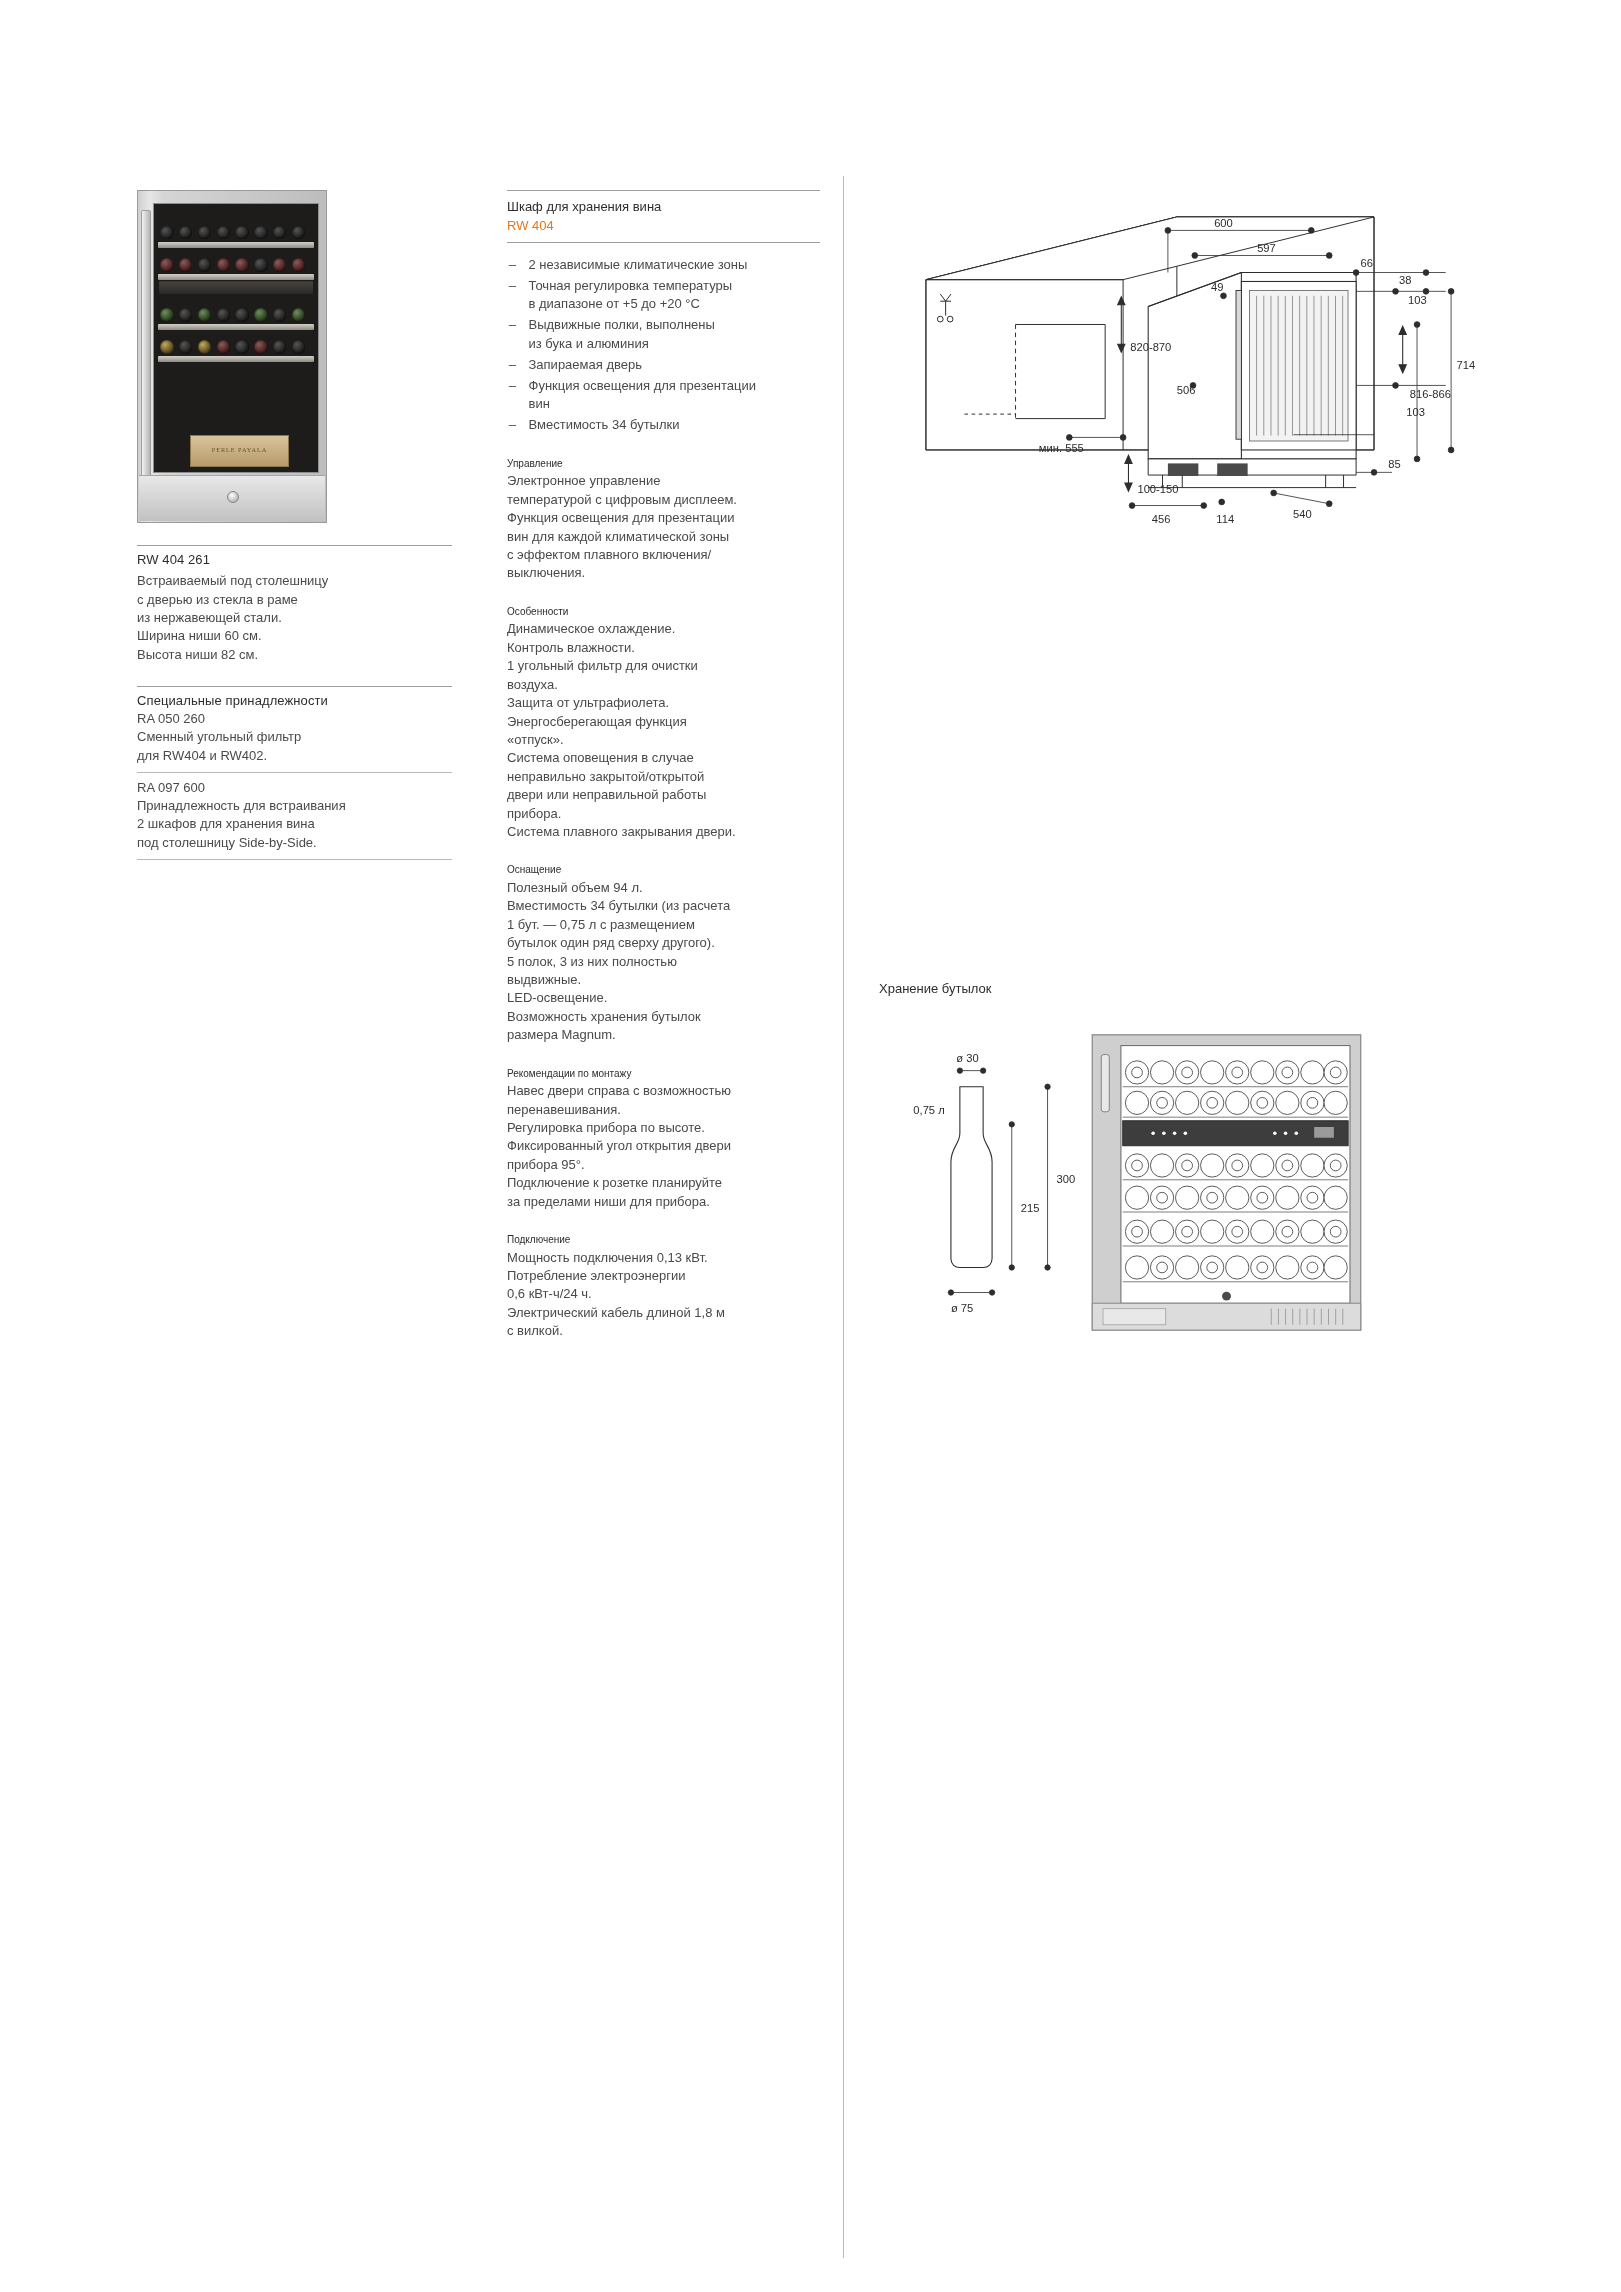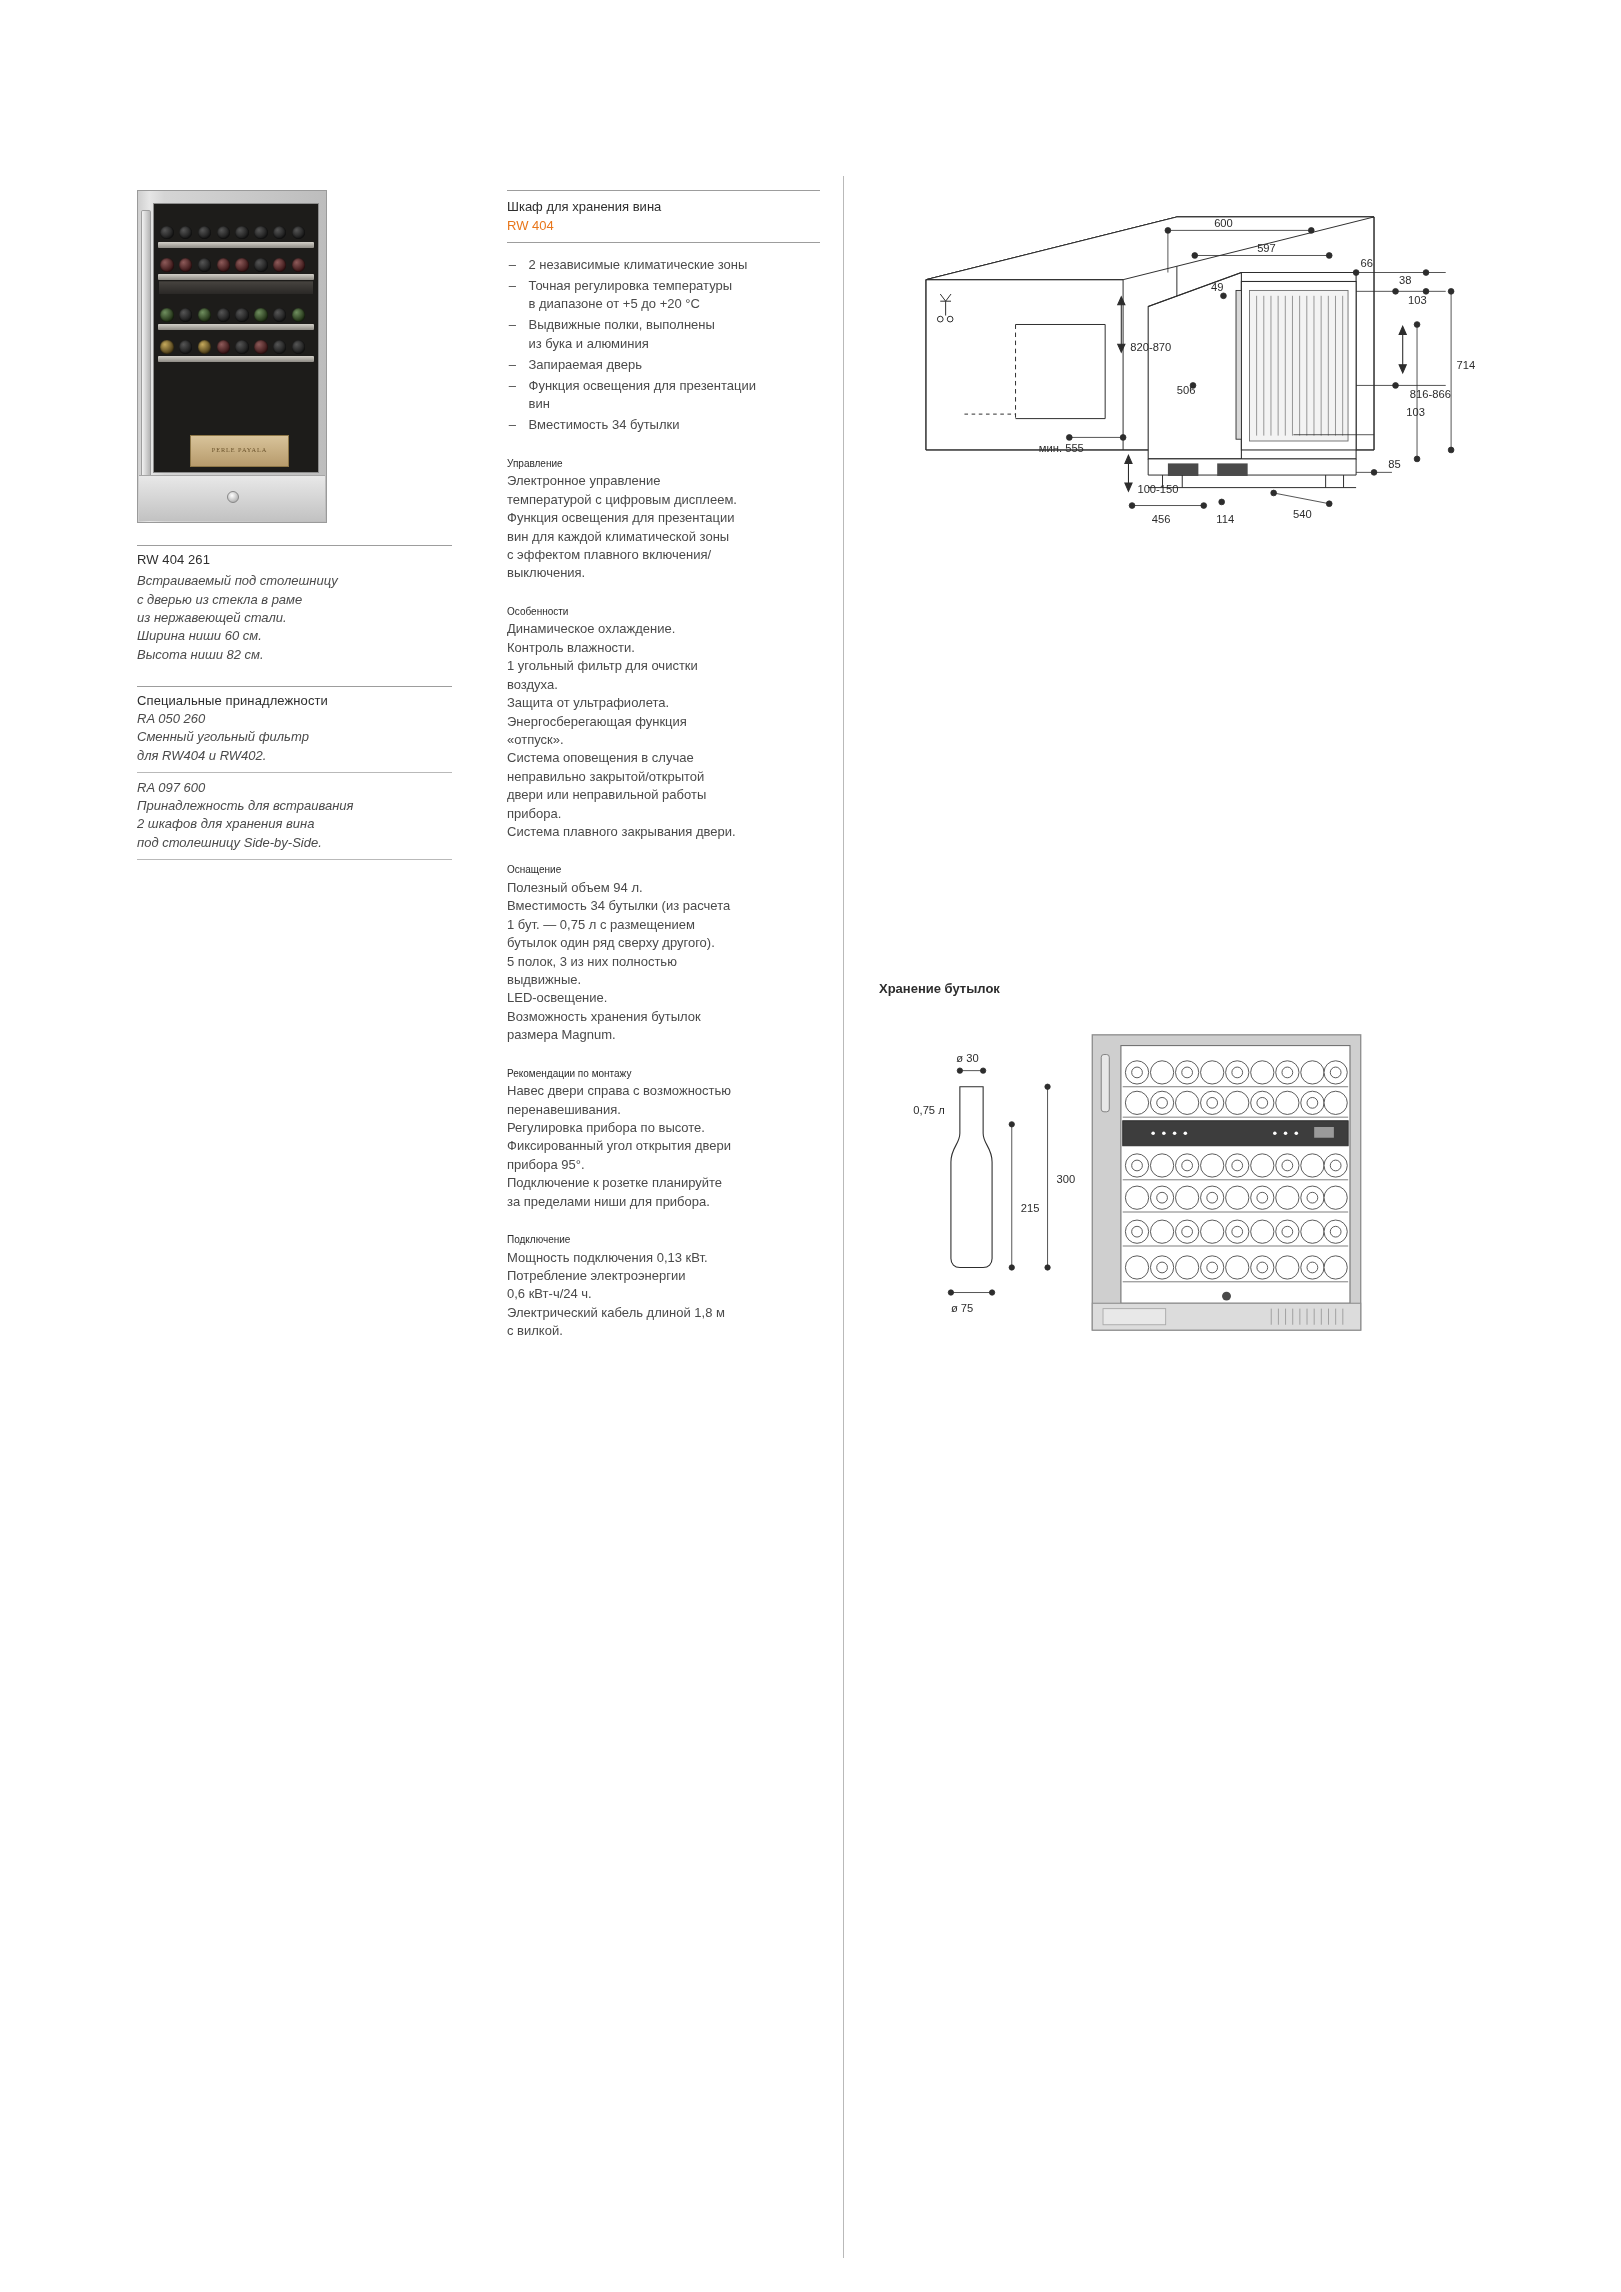--- a/index.html
+++ b/index.html
@@ -149,21 +149,20 @@
   .blk-title {
     font-size: 13px;
     color: #2d2d2d;
     margin: 6.3px 0 5.4px 0;
     letter-spacing: 0.1px;
   }
   .blk-text {
     font-size: 13px;
     line-height: 18.4px;
     color: #4a4a4a;
-    font-style: italic;
   }
   .blk-text p { margin: 0; }
   .spacer-24 { height: 21.5px; }
 
   
   .col-mid {
     position: absolute;
     left: 507px;
     top: 190px;
     width: 313px;
@@ -230,21 +229,21 @@
     height: 1164px;
   }
   .tech-svg { display: block; }
 
   .stor-title {
     position: absolute;
     left: 879px;
     top: 981px;
     font-size: 13px;
     color: #2d2d2d;
-    font-weight: bold;
+    font-weight: normal;
   }
 
   .bottle-store {
     position: absolute;
     left: 913px;
     top: 1008px;
     width: 627px;
     height: 340px;
   }
 </style>

